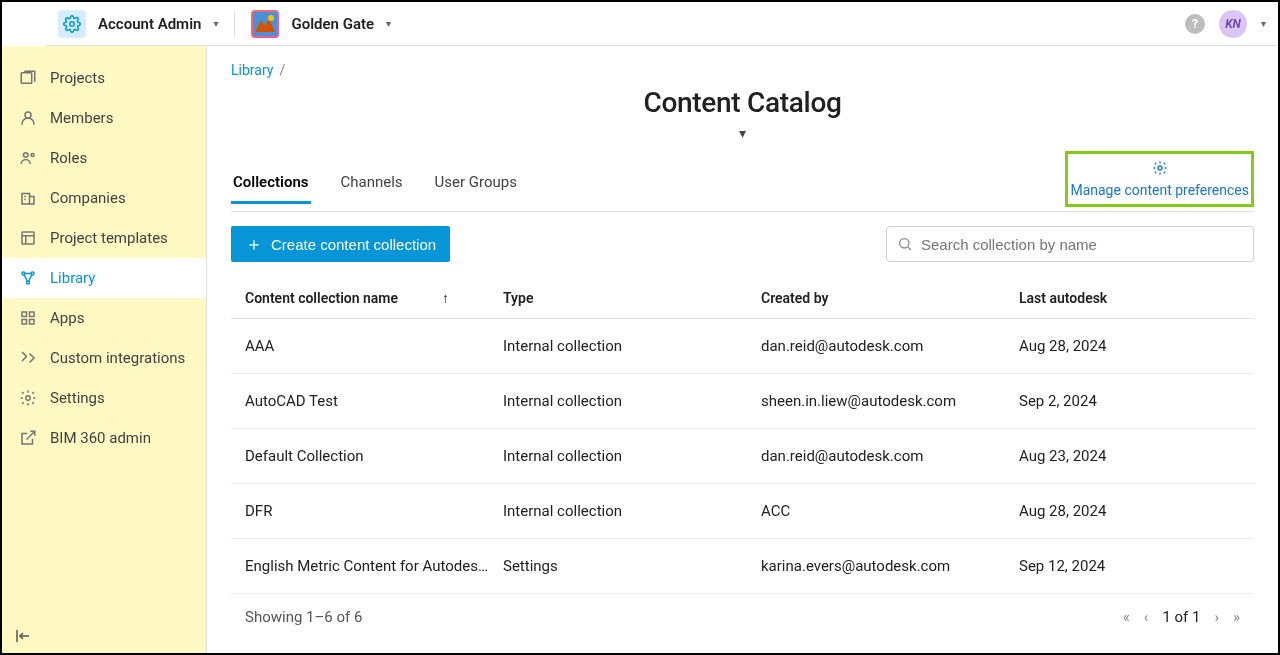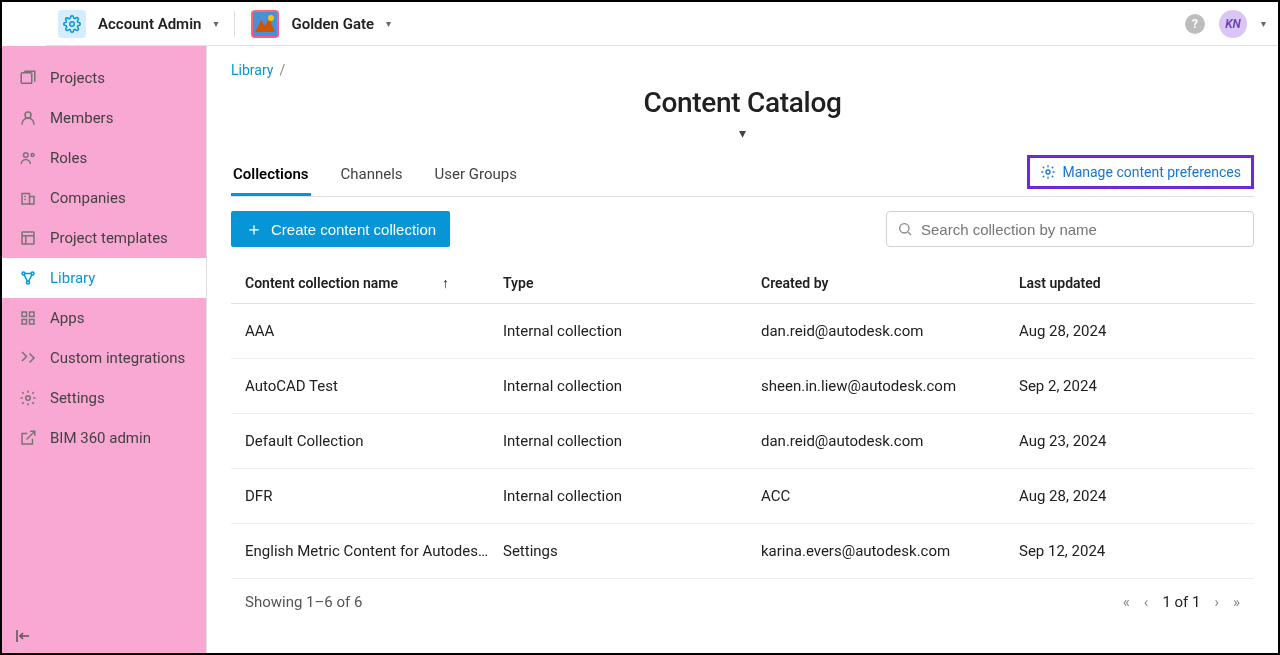--- a/index.html
+++ b/index.html
@@ -8,36 +8,36 @@
     .gear-badge { width: 28px; height: 28px; background: #d6ecff; border-radius: 4px; display: flex; align-items: center; justify-content: center; color: #0696d7; }
     .acct-label { font-weight: 600; font-size: 15px; }
     .topbar .sep { width:1px; height:26px; background:#e0e0e0; margin:0 4px;}
     .proj-thumb { width:28px;height:28px;border-radius:4px;background:linear-gradient(135deg,#f77062,#fe5196);display:inline-flex;align-items:center;justify-content:center;color:#fff;font-size:10px;}
     .proj-label { font-weight:600;font-size:15px;}
     .top-right { margin-left:auto; display:flex; align-items:center; gap:14px;}
     .help-icon { width:20px;height:20px;border-radius:50%;background:#bdbdbd;color:#fff;display:flex;align-items:center;justify-content:center;font-size:12px;font-weight:700;}
     .avatar { width:28px;height:28px;border-radius:50%;background:#d9c6f5;color:#6a3fb5;display:flex;align-items:center;justify-content:center;font-size:12px;font-weight:600;font-style:italic;}
     .chev { font-size:10px;color:#666;}
     .layout { display:flex; height: calc(655px - 44px - 4px);}
-    .sidebar { width: 205px; background:#f9a8d4; border-right:1px solid #e0e0e0; display:flex; flex-direction:column; padding-top:12px; position: relative;}
+    .sidebar { width: 205px; background:#fef9c3; border-right:1px solid #e0e0e0; display:flex; flex-direction:column; padding-top:12px; position: relative;}
     .side-item { display:flex; align-items:center; gap:12px; padding: 10px 16px; font-size:15px; color:#424242; cursor:pointer;}
     .side-item.active { color:#0696d7; background:#fff;}
     .side-icon { width:20px;height:20px;display:flex;align-items:center;justify-content:center;color:#757575;flex-shrink:0;}
     .side-item.active .side-icon{color:#0696d7;}
     .sidebar-footer{position:absolute;bottom:8px;left:12px;color:#555;}
     .main { flex:1; padding: 16px 24px 0 24px; overflow:hidden; position:relative;}
     .breadcrumb { font-size:14px; color:#0696d7; margin-bottom:8px;}
     .breadcrumb .slash{ color:#888; margin-left:6px;}
     .page-title-row { display:flex; align-items:center; gap:6px; margin-bottom:14px;flex-direction:column;}
     .page-title { font-size:28px; font-weight:500; letter-spacing:-0.3px;}
     .chev-big { font-size:14px;color:#444;}
     .tabs-row { display:flex; align-items:center; border-bottom:1px solid #e0e0e0; gap:28px; position:relative;}
     .tab { padding: 10px 2px; font-size:15px; color:#424242; cursor:pointer; border-bottom:3px solid transparent;}
     .tab.active { color:#000; font-weight:600; border-bottom-color:#0696d7;}
-    .manage-pref { margin-left:auto; display:flex; align-items:center; gap:6px; color:#1976d2; font-size:14px; padding:6px 10px; border:3px solid #6d28d9; position:relative; top:-4px;}
+    .manage-pref { margin-left:auto; display:flex; align-items:center; gap:6px; color:#1976d2; font-size:14px; padding:6px 2px; border:3px solid #84cc16; position:relative; top:-4px;flex-direction:column;}
     .toolbar-row{ display:flex; align-items:center; margin-top:14px; gap:12px;}
     .btn-primary{ background:#0696d7; color:#fff; border:none; padding:9px 14px; font-size:15px; display:flex; align-items:center; gap:8px; cursor:pointer; border-radius:2px;}
     .search-box{ margin-left:auto; width:368px; height:36px; border:1px solid #d0d0d0; border-radius:4px; display:flex; align-items:center; padding:0 10px; gap:8px; color:#888;}
     .search-box input{ border:none; outline:none; flex:1; font-size:15px; background:transparent;}
     .table { margin-top:16px;}
     .thead { display:flex; padding: 12px 14px; font-size:14px; border-bottom:1px solid #e0e0e0; font-weight:600;}
     .col-name{ width:258px; display:flex; align-items:flex-end; gap:44px;}
     .col-type{ width:258px;}
     .col-created{ width:258px;}
     .col-updated{ flex:1;}
@@ -223,21 +223,21 @@
     </div>
 
     <div class="table">
       <div class="thead">
         <div class="col-name">
           <span>Content collection name</span>
           <span>↑</span>
         </div>
         <div class="col-type">Type</div>
         <div class="col-created">Created by</div>
-        <div class="col-updated">Last updated</div>
+        <div class="col-updated">Last autodesk</div>
       </div>
       <div id="tbody">
           <div class="trow">
             <div class="col-name">AAA</div>
             <div class="col-type">Internal collection</div>
             <div class="col-created">dan.reid@autodesk.com</div>
             <div class="col-updated">Aug 28, 2024</div>
           </div>
           <div class="trow">
             <div class="col-name">AutoCAD Test</div>

